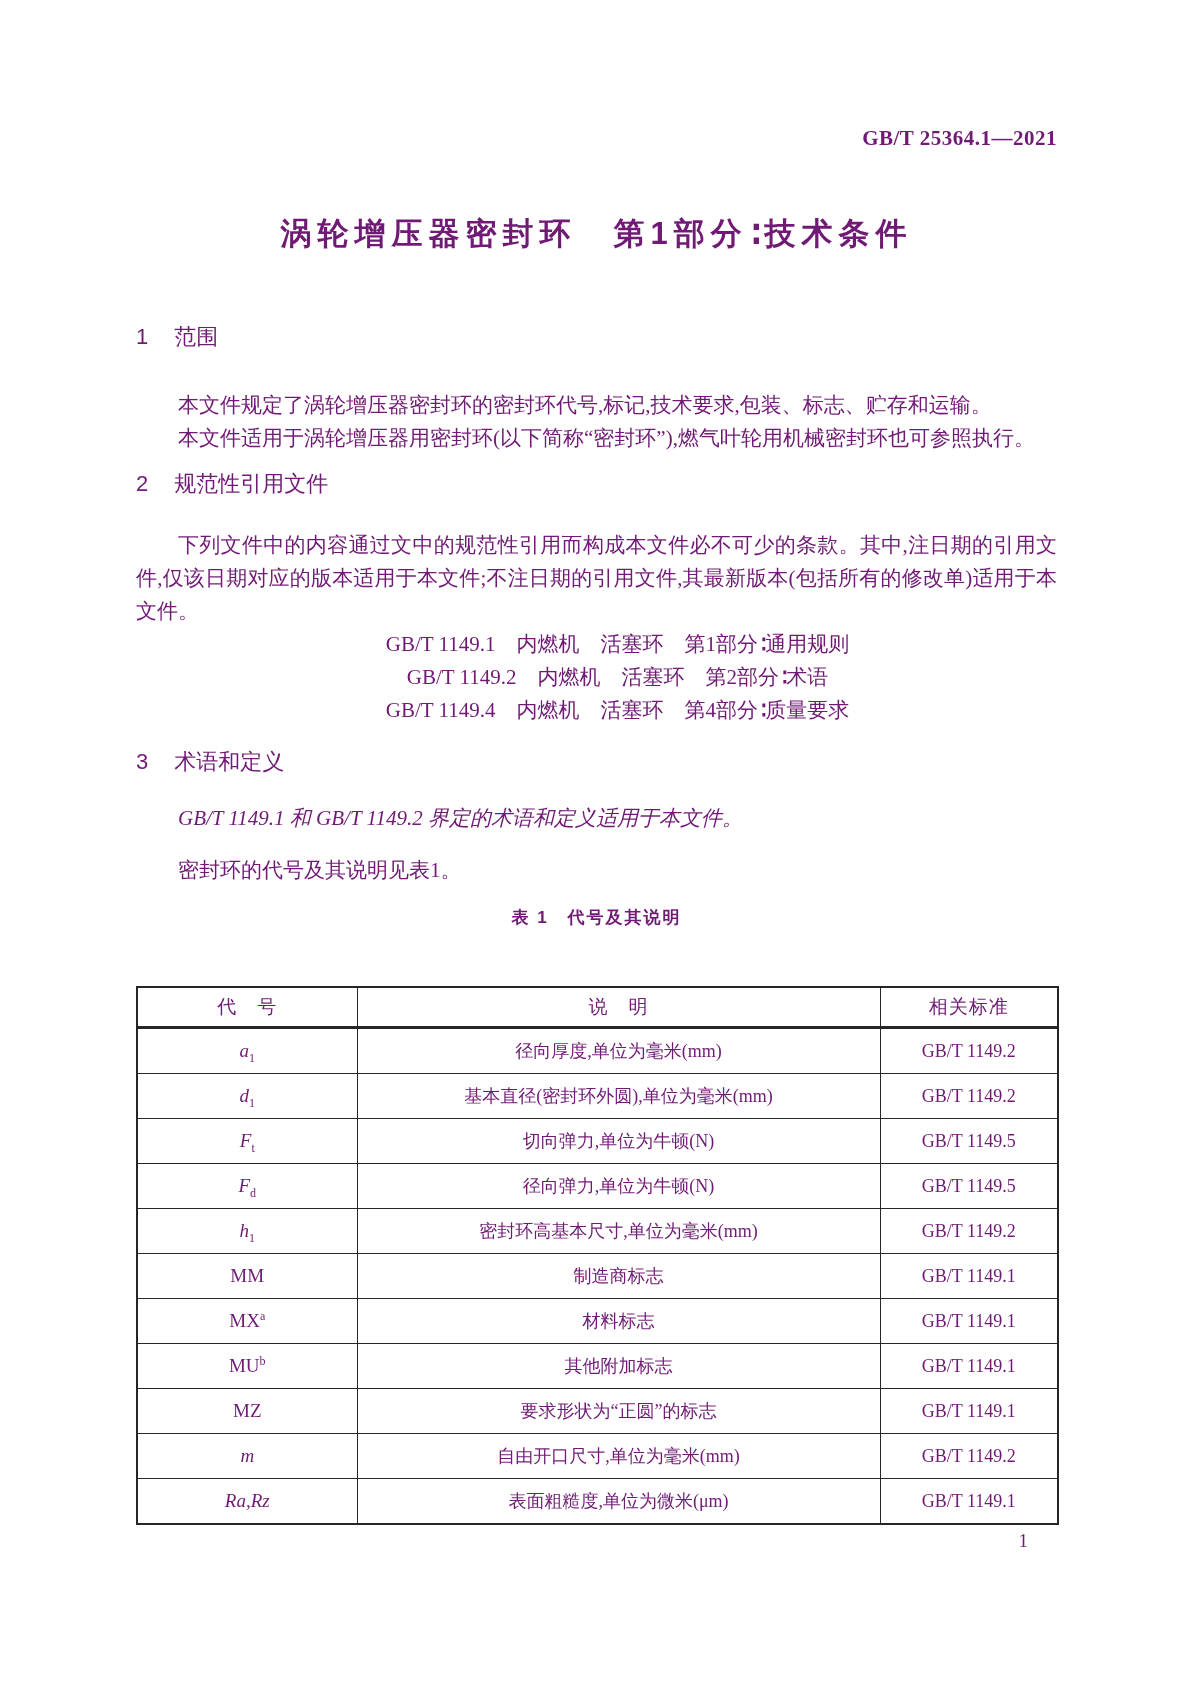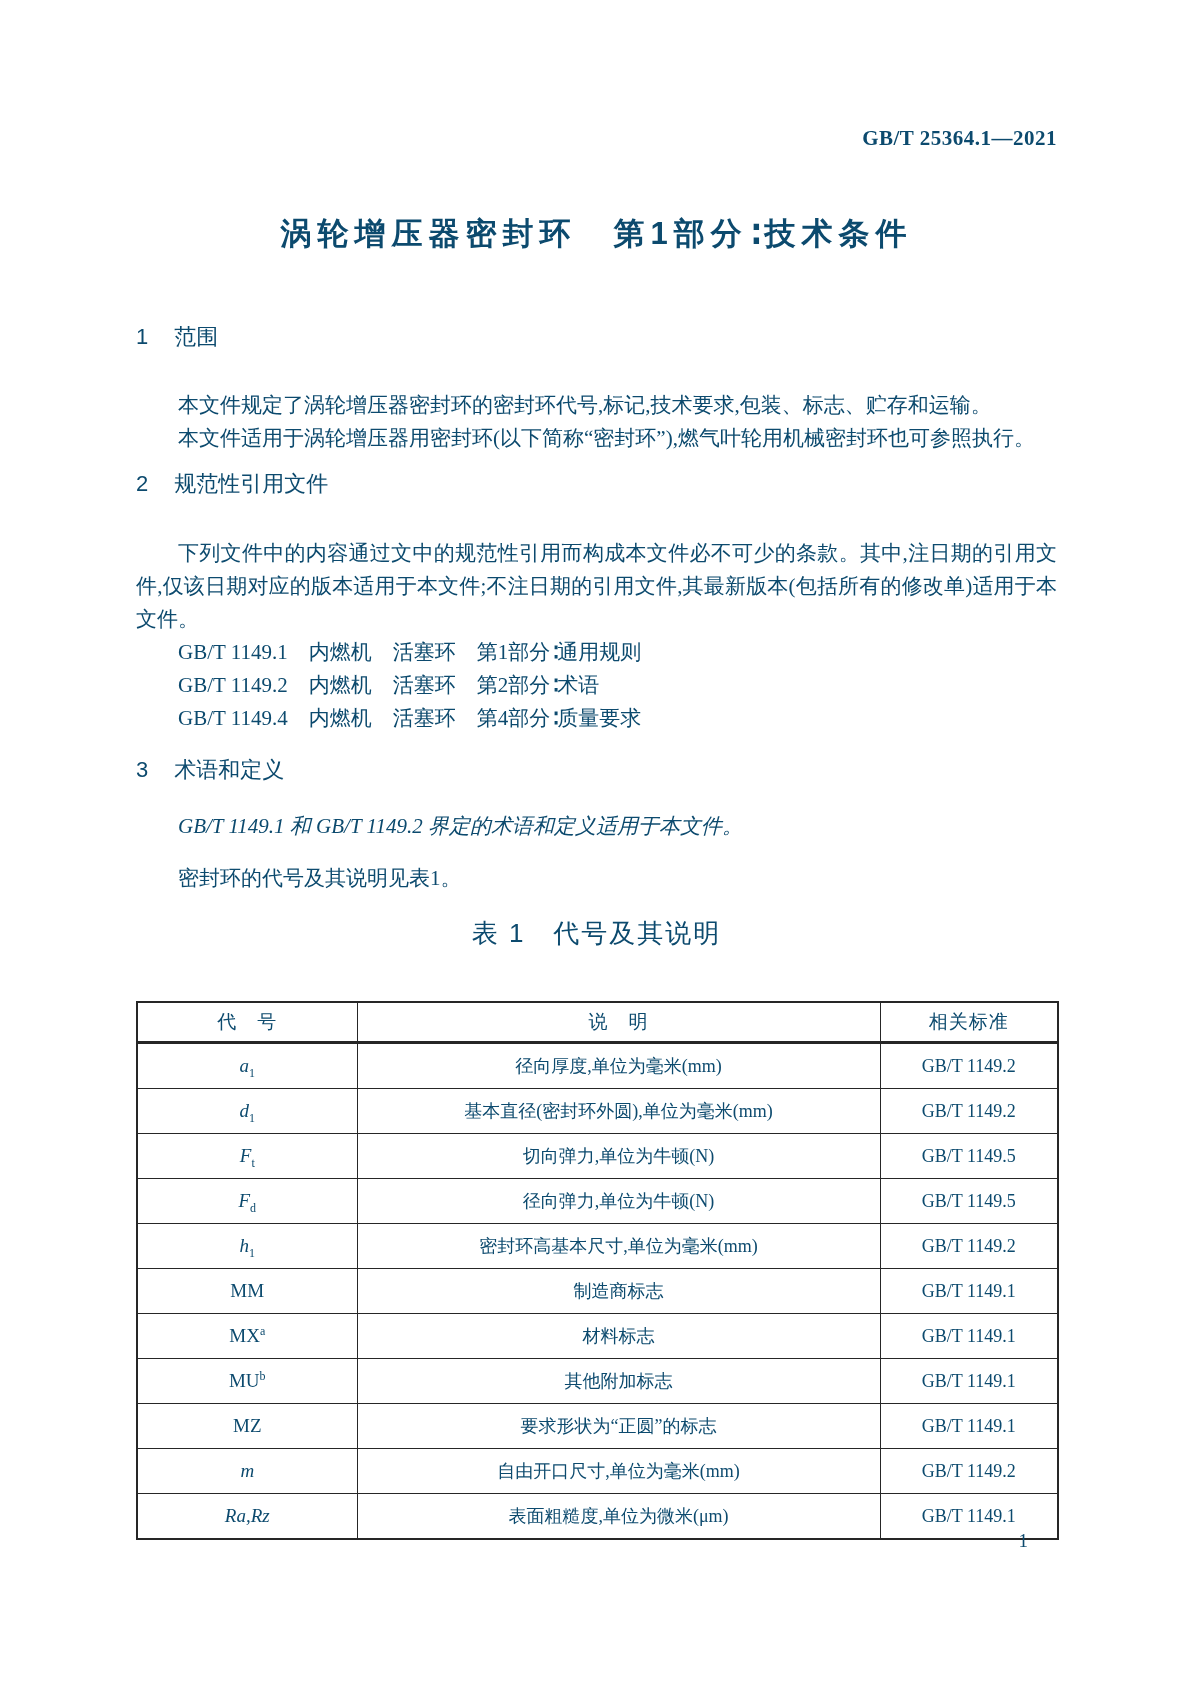--- a/index.html
+++ b/index.html
@@ -4,21 +4,21 @@
 <style>
   html, body { margin: 0; padding: 0; background: #e8e8e8; }
   .page {
     position: relative;
     width: 1191px;
     height: 1684px;
     margin: 0 auto;
     background: #ffffff;
     box-sizing: border-box;
     padding: 126px 134px 0 136px;
-    color: #0c4a6e;
+    color: #701a75;
     font-family: "Liberation Serif", serif;
   }
   .doc-header {
     text-align: right;
     font-family: "Liberation Serif", serif;
     font-weight: 700;
     font-size: 21px;
     line-height: 24px;
     letter-spacing: 0.5px;
   }
@@ -44,36 +44,36 @@
   .mt-h4 { margin-top: 30px; }
   .body-p {
     margin: 0;
     text-indent: 2em;
     font-size: 21px;
     line-height: 33px;
     text-align: justify;
     font-family: "Liberation Serif", serif;
   }
   .mt-p1 { margin-top: 39px; }
-  .mt-p2 { margin-top: 40px; }
+  .mt-p2 { margin-top: 32px; }
   .mt-p3 { margin-top: 27px; font-style: italic; }
   .mt-p4 { margin-top: 19px; }
-  .ref-list { margin-top: 0; }
+  .ref-list { margin-top: 0; text-align: center; }
   .ref-line {
     padding-left: 42px;
     font-size: 21px;
     line-height: 33px;
     font-family: "Liberation Serif", serif;
   }
   .tbl-caption {
-    margin-top: 26px;
+    margin-top: 19px;
     text-align: center;
     font-family: "Liberation Sans", sans-serif;
-    font-weight: 400;
-    font-size: 26px;
+    font-weight: 700;
+    font-size: 17px;
     line-height: 24px;
     letter-spacing: 2px;
   }
   table.codes {
     margin-top: 56px;
     width: 100%;
     border-collapse: collapse;
     table-layout: fixed;
     border: 2px solid #262626;
   }

